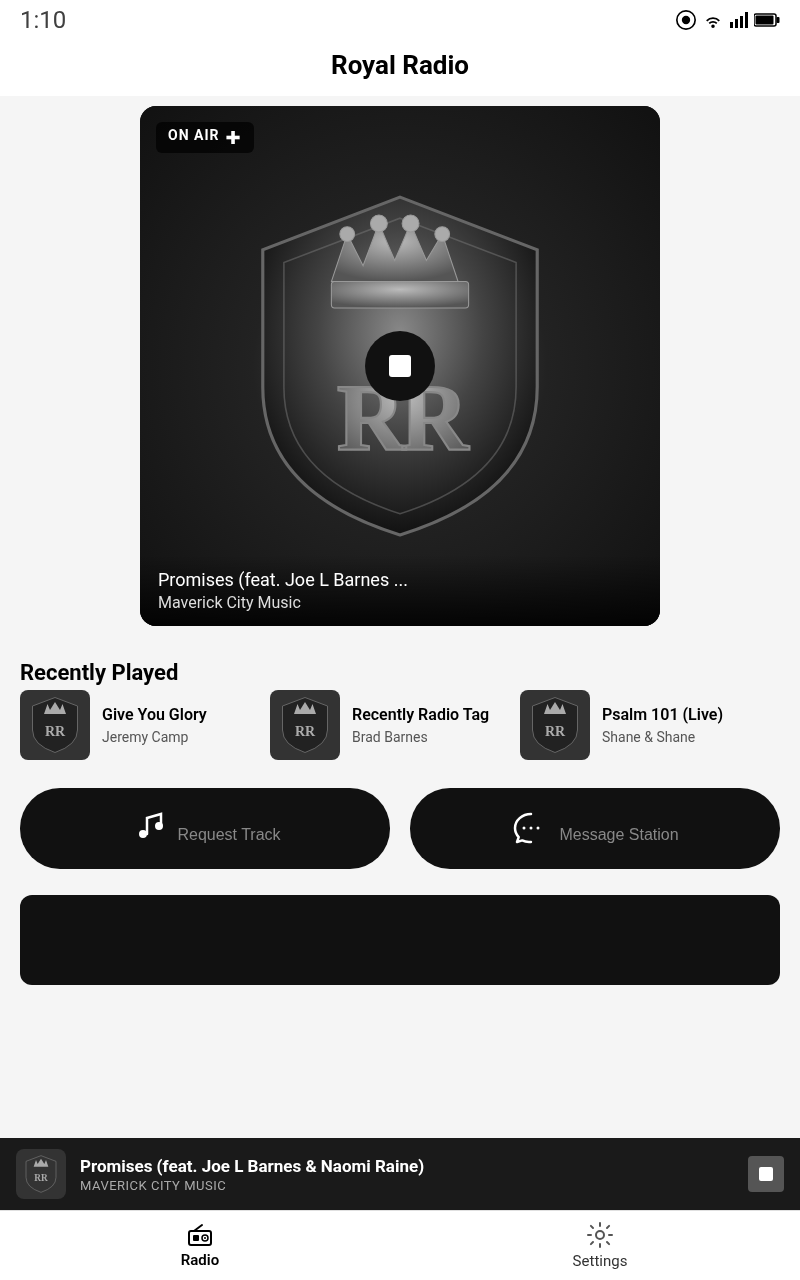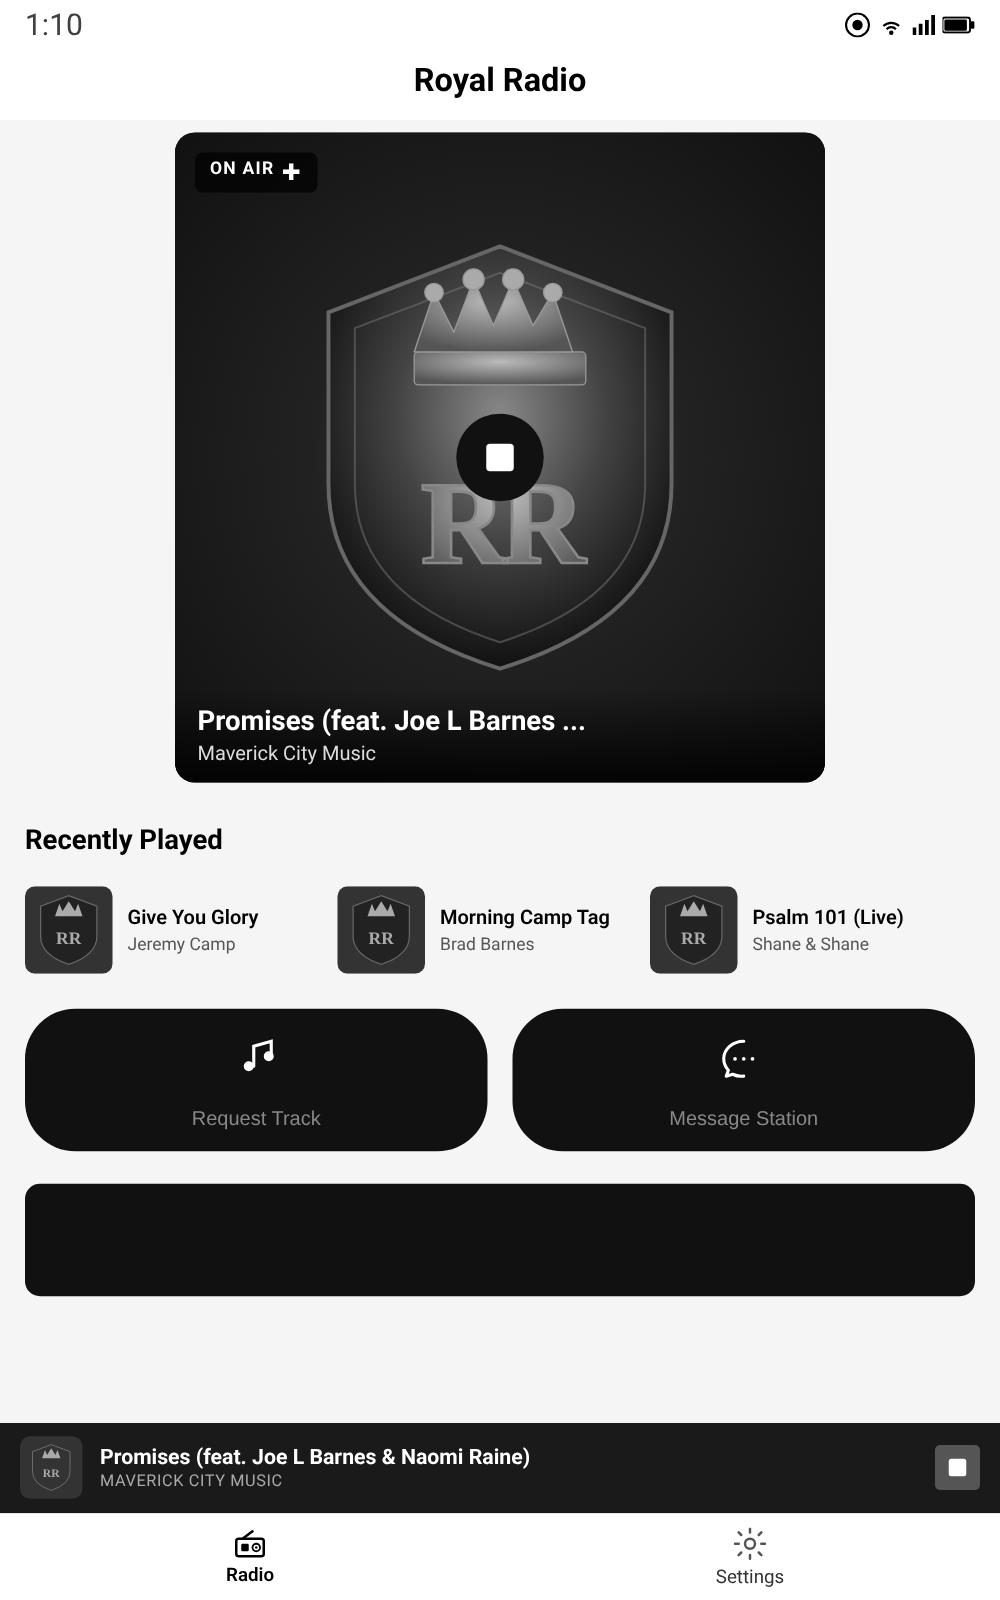--- a/index.html
+++ b/index.html
@@ -117,39 +117,39 @@
     }
     .now-playing-info {
       position: absolute;
       bottom: 0;
       left: 0;
       right: 0;
       padding: 14px 18px;
       background: linear-gradient(transparent, rgba(0,0,0,0.85));
     }
     .now-playing-song {
-      font-size: 22px;
-      font-weight: 700;
+      font-size: 18px;
+      font-weight: 400;
       color: #fff;
     }
     .now-playing-artist {
       font-size: 16px;
       color: #ddd;
       margin-top: 3px;
     }
 
     
     .section {
       padding: 24px 20px 12px;
     }
     .section-title {
       font-size: 22px;
       font-weight: 700;
       color: #000;
-      margin-bottom: 24px;
+      margin-bottom: 5px;
     }
     .recently-played-list {
       display: flex;
       gap: 20px;
       overflow-x: auto;
     }
     .track-item {
       display: flex;
       align-items: center;
       gap: 12px;
@@ -190,21 +190,21 @@
       gap: 20px;
       padding: 16px 20px;
     }
     .action-btn {
       flex: 1;
       background: #111;
       border: none;
       border-radius: 40px;
       color: #fff;
       display: flex;
-      flex-direction: column;
+      flex-direction: row;
       align-items: center;
       justify-content: center;
       padding: 22px 10px 16px;
       cursor: pointer;
       gap: 8px;
     }
     .action-btn-icon {
       font-size: 30px;
       color: #fff;
     }
@@ -426,21 +426,21 @@
         <div class="track-thumb">
           <svg class="track-thumb-shield" viewBox="0 0 100 120">
             <path d="M50 5 L95 22 L95 70 Q95 100 50 115 Q5 100 5 70 L5 22 Z" fill="#222" stroke="#666" stroke-width="2"></path>
             <text x="50" y="82" text-anchor="middle" font-size="28" font-weight="900" fill="#aaa" font-family="serif">RR</text>
             <g fill="#aaa">
               <polygon points="28,38 35,18 40,30 50,14 60,30 65,18 72,38"></polygon>
             </g>
           </svg>
         </div>
         <div class="track-info">
-          <div class="track-title">Morning Camp Tag</div>
+          <div class="track-title">Recently Radio Tag</div>
           <div class="track-artist">Brad Barnes</div>
         </div>
       </div>
 
       <div class="track-item">
         <div class="track-thumb">
           <svg class="track-thumb-shield" viewBox="0 0 100 120">
             <path d="M50 5 L95 22 L95 70 Q95 100 50 115 Q5 100 5 70 L5 22 Z" fill="#222" stroke="#666" stroke-width="2"></path>
             <text x="50" y="82" text-anchor="middle" font-size="28" font-weight="900" fill="#aaa" font-family="serif">RR</text>
             <g fill="#aaa">

